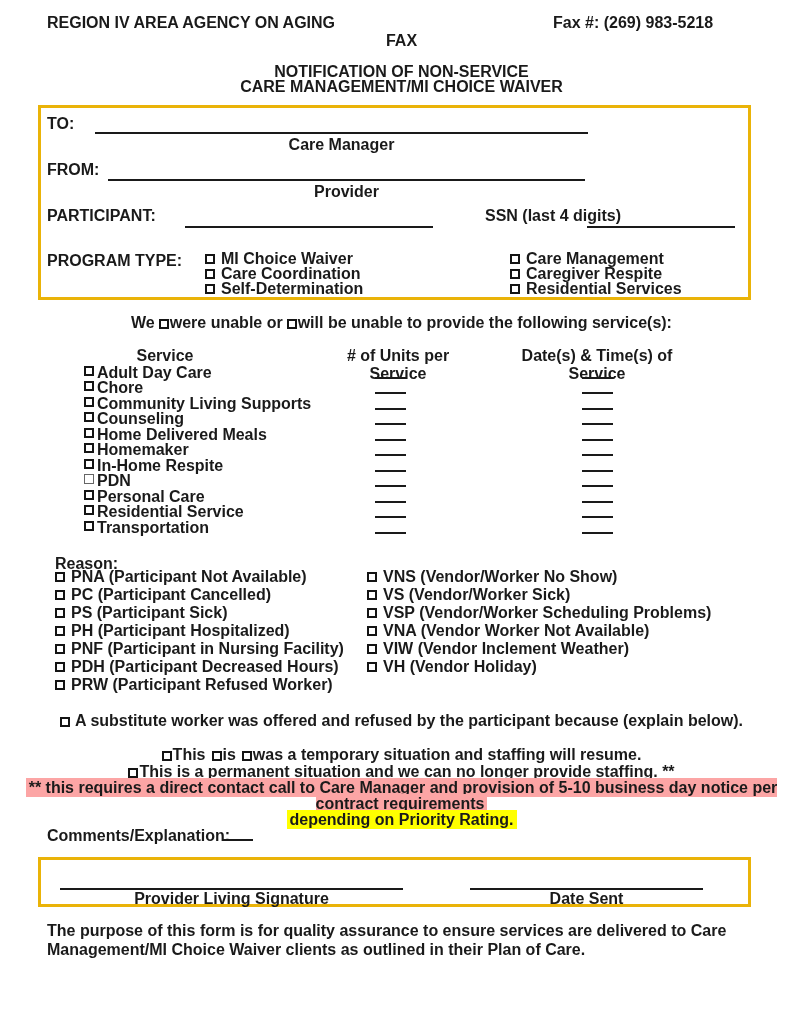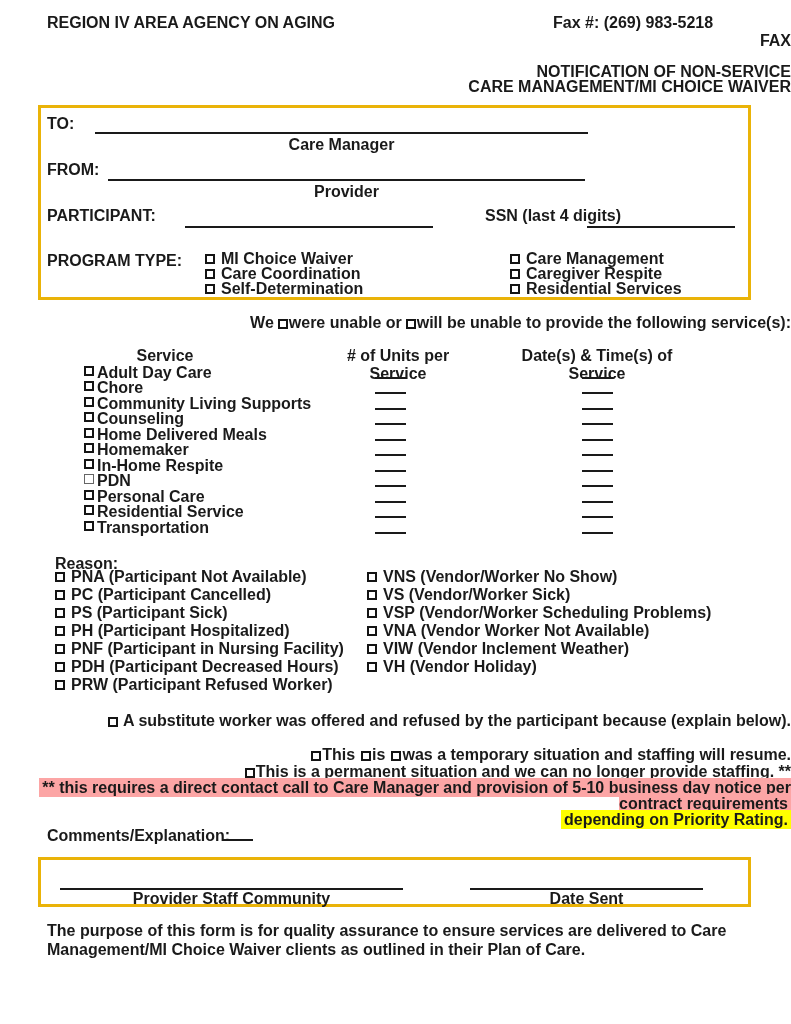--- a/index.html
+++ b/index.html
@@ -2,21 +2,21 @@
 <html><head>
 <meta charset="utf-8">
 <style>
   html,body{margin:0;padding:0;background:#ffffff;}
   .page{
     position:relative;width:791px;height:1024px;background:#ffffff;
     font-family:"Liberation Sans",sans-serif;font-weight:700;color:#1a1a1a;
     font-size:16px;overflow:hidden;
   }
   .abs{position:absolute;}
-  .ctr{position:absolute;left:12px;right:0;text-align:right;}
+  .ctr{position:absolute;left:12px;right:0;text-align:center;}
   .box{position:absolute;border:3px solid #eab308;background:#fff;}
   .line{position:absolute;border-top:2px solid #1a1a1a;height:0;}
   .cb{
     display:inline-block;width:6px;height:6px;border:2px solid #141414;
     background:#fff;vertical-align:-1px;flex:0 0 auto;
   }
   .cb-light{border:1px solid #666;width:8px;height:8px;}
   .cb-inline{margin:0 1px 0 4px;}
   .opt{position:absolute;display:flex;align-items:center;gap:6px;height:13px;white-space:nowrap;}
   .row{position:absolute;left:0;right:0;height:15px;}
@@ -223,20 +223,20 @@
   <div class="ctr" style="top:780px;line-height:16px">
     <span class="hl" style="background:#fca5a5">** this requires a direct contact call to Care Manager and provision of 5-10 business day notice per contract requirements</span><br>
     <span class="hl" style="background:#ffff00">depending on Priority Rating.</span>
   </div>
 
   <div class="abs" style="left:47px;top:827px">Comments/Explanation:</div>
   <div class="line" style="left:222px;top:839px;width:31px"></div>
 
   <div class="box" style="left:38px;top:857px;width:707px;height:44px">
     <div class="line" style="left:19px;top:28px;width:343px"></div>
-    <div class="caption" style="left:19px;top:30px;width:343px">Provider Staff Community</div>
+    <div class="caption" style="left:19px;top:30px;width:343px">Provider Living Signature</div>
     <div class="line" style="left:429px;top:28px;width:233px"></div>
     <div class="caption" style="left:429px;top:30px;width:233px">Date Sent</div>
   </div>
 
   <div class="abs" style="left:47px;top:921px;width:695px;line-height:19px">The purpose of this form is for quality assurance to ensure services are delivered to Care Management/MI Choice Waiver clients as outlined in their Plan of Care.</div>
 
 </div>
 
 </body></html>

